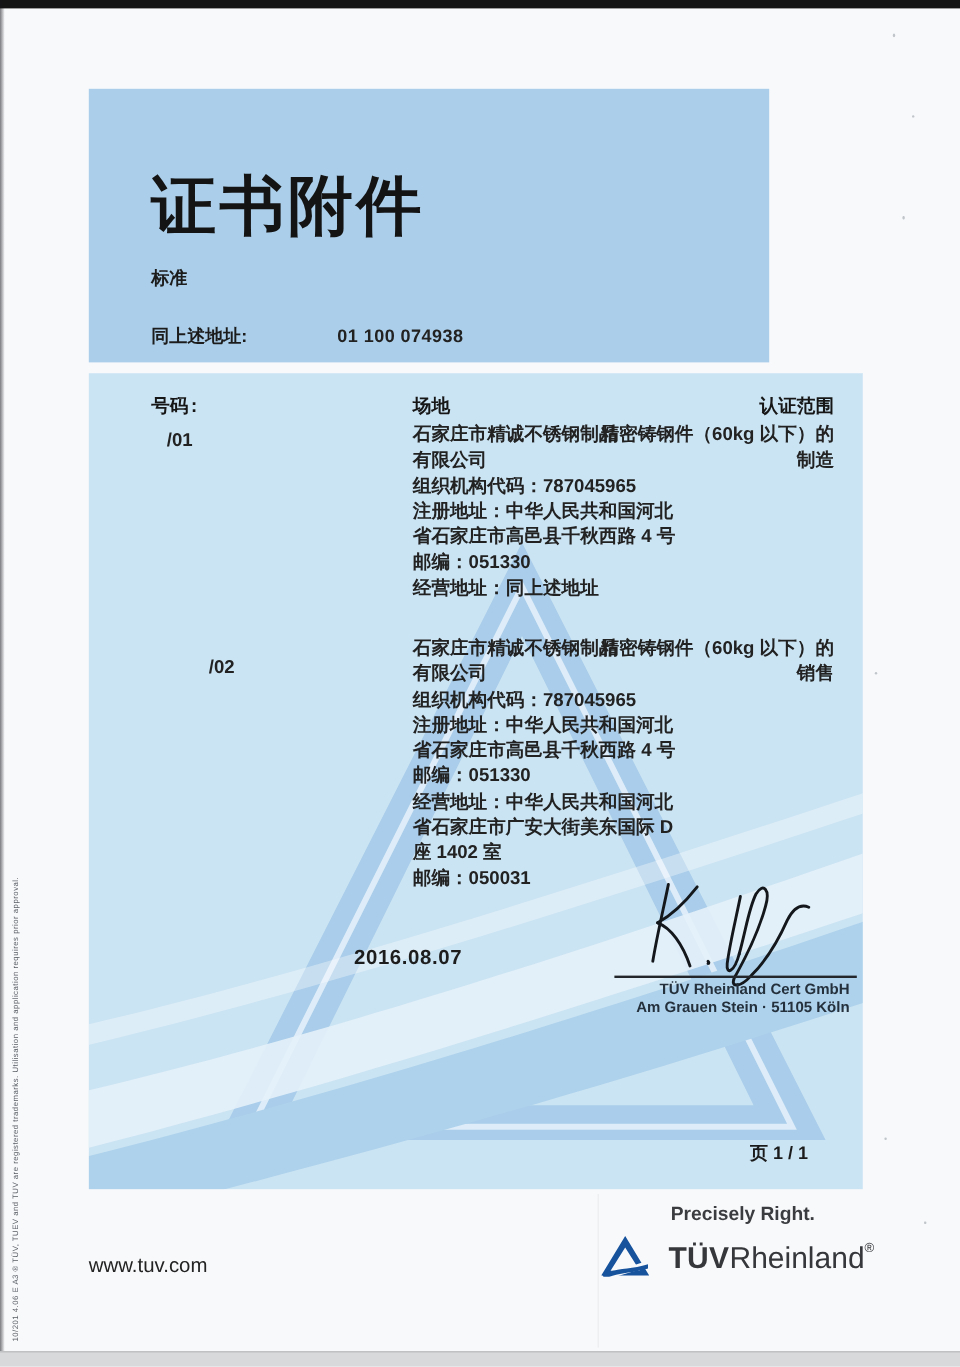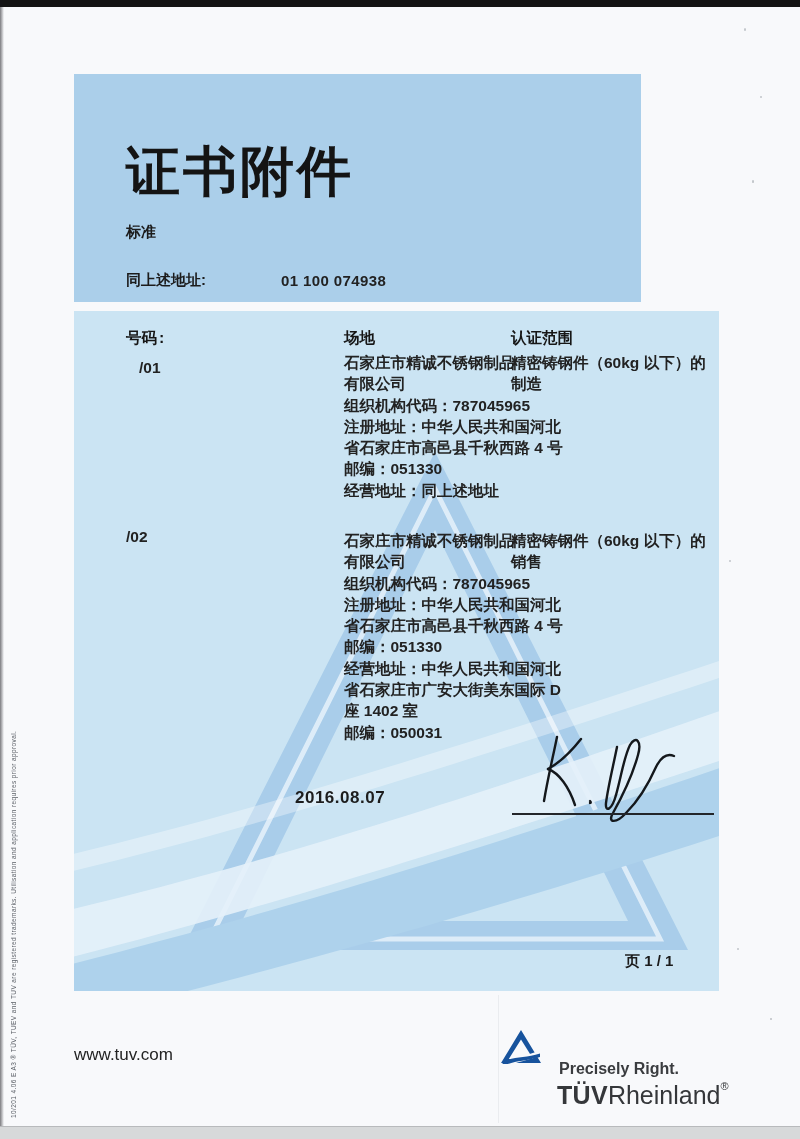--- a/index.html
+++ b/index.html
@@ -29,41 +29,41 @@
   
   .cert-title { position:absolute; left:52px; top:62px; font-size:54px; font-weight:700; color:#141414; letter-spacing:3px; }
   .std-label  { position:absolute; left:52px; top:149px; font-size:15px; font-weight:700; color:#1c1c1c; }
   .std-value  { position:absolute; left:206px; top:143px; font-size:21px; font-weight:700; color:#171717; letter-spacing:.3px; }
   .reg-label  { position:absolute; left:52px; top:197px; font-size:15px; font-weight:700; color:#1c1c1c; }
   .reg-value  { position:absolute; left:207px; top:198px; font-size:15px; font-weight:600; color:#222; letter-spacing:.4px; }
 
   
   .col-number { left:52px;  width:150px; }
   .col-site   { left:224px; width:255px;margin-left:46px; }
-  .col-scope  { left:437px; width:200px; }
+  .col-scope  { left:421px; width:200px;text-align:right; }
   .thead span, .trow span { position:absolute; }
   .th { font-size:15.5px; font-weight:700; color:#161616;font-family:Liberation Mono, monospace; }
   .cell { font-size:15.5px; font-weight:600; color:#222; line-height:21.3px; white-space:pre-line; }
 
   .date { position:absolute; left:221px; top:477px; font-size:17px; font-weight:700; color:#1d1d1d; letter-spacing:.5px; }
 
   .signature-svg { position:absolute; left:421px; top:404px; }
   .sig-line { position:absolute; left:438px; top:502px; width:202px; height:2px; background:#23262a; }
   .issuer { position:absolute; left:400px; top:506px; width:234px; text-align:right;
             font-size:12.5px; font-weight:700; color:#24303c; line-height:14.5px; }
   .page-indicator { position:absolute; left:551px; top:641px; font-size:15px; font-weight:700; color:#1b1b1b; }
 
   
   .website { position:absolute; left:74px; top:1045px; font-size:17px; color:#232323; }
   .brand-logo-icon { position:absolute; left:501px; top:1030px; }
-  .brand-text { position:absolute; left:557px; top:1034px; font-size:25px; color:#35373a; white-space:nowrap;margin-top:46px; }
+  .brand-text { position:absolute; left:557px; top:1034px; font-size:25px; color:#35373a; white-space:nowrap; }
   .brand-text .b { font-weight:800; letter-spacing:.3px; }
   .brand-text .r { font-weight:400; }
   .brand-text .reg { font-size:11px; vertical-align:14px; font-weight:400; }
-  .brand-tagline { position:absolute; left:559px; top:1060px; font-size:16px; font-weight:600; color:#3a3c3f; }
+  .brand-tagline { position:absolute; left:559px; top:1004px; font-size:16px; font-weight:600; color:#3a3c3f; }
 </style>
 </head>
 <body>
 
 <div class="page">
 
   <div class="scan-top"></div>
   <div class="scan-left"></div>
   <div class="scan-bottom"></div>
   <div class="crease"></div>
@@ -106,21 +106,21 @@
 组织机构代码：787045965
 注册地址：中华人民共和国河北
 省石家庄市高邑县千秋西路 4 号
 邮编：051330
 经营地址：同上述地址</span>
       <span class="cell col-scope" style="top:41px;">精密铸钢件（60kg 以下）的
 制造</span>
     </div>
 
     <div class="trow">
-      <span class="cell col-number" style="top:215px;">/02</span>
+      <span class="cell col-number" style="top:235px;margin-left:48px;">/02</span>
       <span class="cell col-site" style="top:219px;">石家庄市精诚不锈钢制品
 有限公司
 组织机构代码：787045965
 注册地址：中华人民共和国河北
 省石家庄市高邑县千秋西路 4 号
 邮编：051330
 经营地址：中华人民共和国河北
 省石家庄市广安大街美东国际 D
 座 1402 室
 邮编：050031</span>
@@ -133,20 +133,24 @@
     <svg class="signature-svg" width="230" height="110" viewBox="0 0 230 110" fill="none" stroke="#14181c" stroke-width="2.4" stroke-linecap="round">
       <path d="M62,22 C58,42 53,62 49,86"></path>
       <path d="M86,24 C75,38 64,48 53,54"></path>
       <path d="M53,54 C64,58 74,72 80,90"></path>
       <path d="M95,86 C96,87 96,88 95,88"></path>
       <path d="M122,32 C118,52 113,72 111,88 C110,98 117,95 121,80"></path>
       <path d="M121,80 C127,58 129,42 135,30 C141,20 147,26 143,40 C137,62 128,80 118,98 C112,108 121,109 131,98 C143,86 153,70 161,52 C166,42 172,38 179,41"></path>
     </svg>
     <div class="sig-line"></div>
 
+    <div class="issuer">
+      <div>TÜV Rheinland Cert GmbH</div>
+      <div>Am Grauen Stein · 51105 Köln</div>
+    </div>
 
     <div class="page-indicator">页 1 / 1</div>
   </div>
 
   <div class="website">www.tuv.com</div>
 
   <svg class="brand-logo-icon" width="40" height="34" viewBox="0 0 40 34" aria-hidden="true">
     <path fill="#17539d" fill-rule="evenodd" d="M20,0 L40,33 L0,33 Z  M20,9.5 L7.8,29 L32.2,29 Z"></path>
     <path d="M-2,36 C10,26 22,28 42,19 L42,25 C22,32 10,32 -2,42 Z" fill="#f8f9fb"></path>
     <path d="M1,32.5 C12,26 24,28.5 39,23.5 L39,27 C24,31.5 12,30.5 3,36 Z" fill="#17539d"></path>

